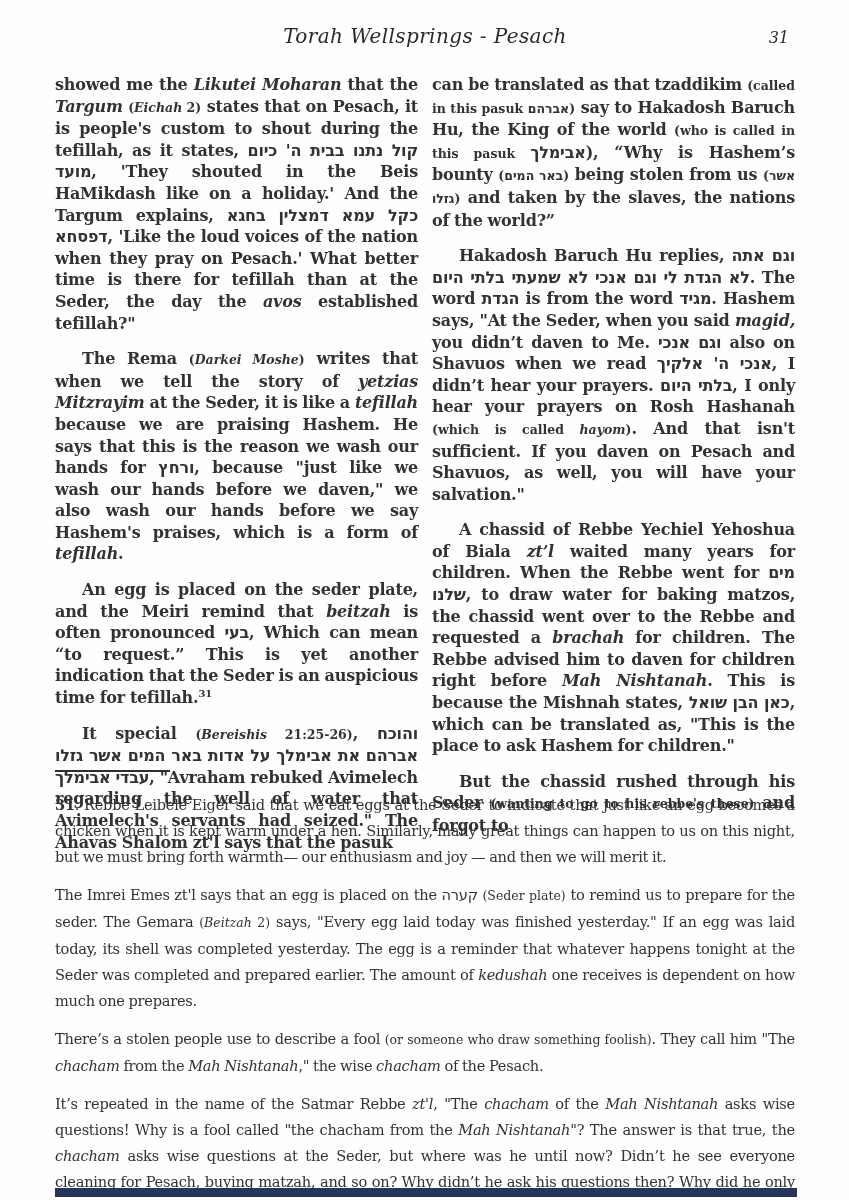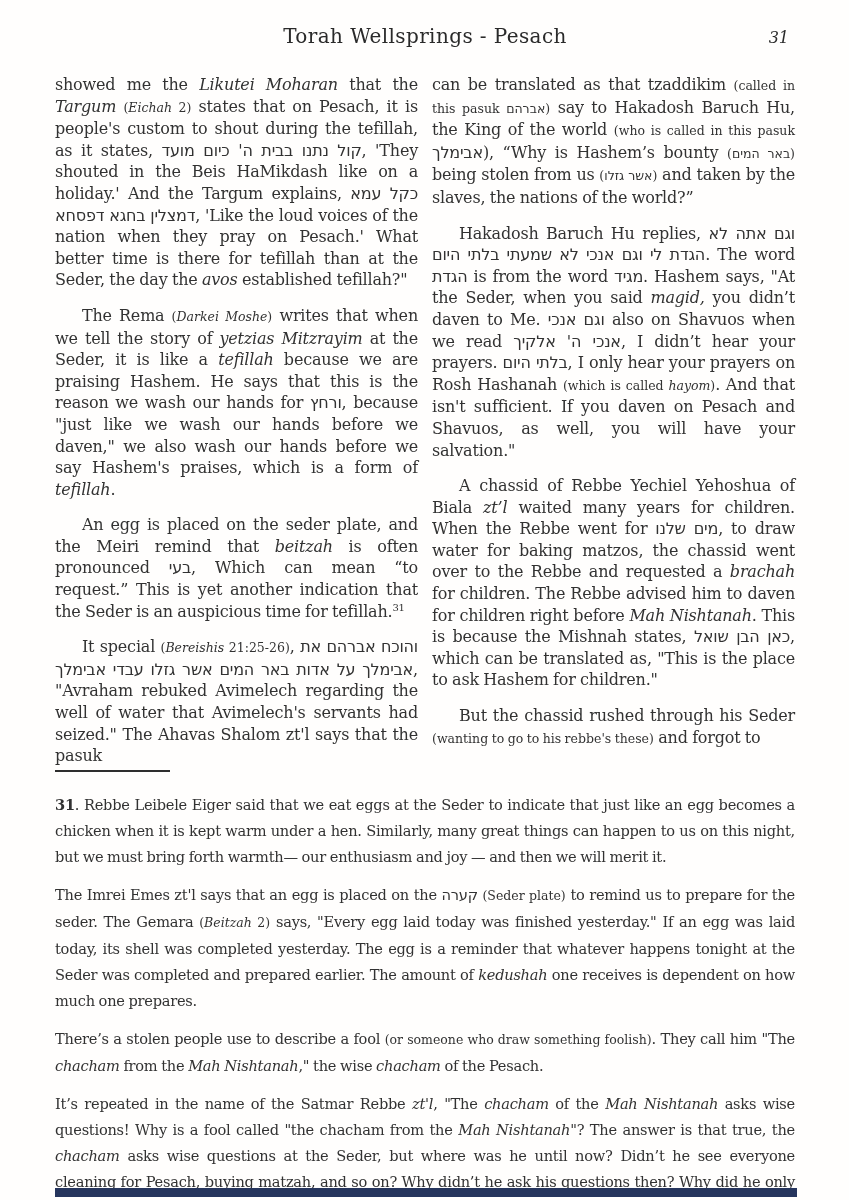--- a/index.html
+++ b/index.html
@@ -3,25 +3,25 @@
 <meta charset="utf-8">
 <style>
   html,body { margin:0; padding:0; background:#ffffff; }
   .page {
     position:relative; width:849px; height:1200px; margin:0 auto;
     background:#fffefd; overflow:hidden;
     font-family:"DejaVu Serif","Liberation Serif",serif;
     color:#323232;
   }
   .header { position:absolute; top:24px; left:55px; right:54px; height:30px; text-align:center; }
-  .title  { font-size:20px; color:#2a2a2a; letter-spacing:0.4px; }
+  .title  { font-style:italic; font-size:20px; color:#2a2a2a; letter-spacing:0.4px; }
   .pagenum{ position:absolute; right:6px; top:4px; font-style:italic; font-size:16px; color:#2a2a2a; }
 
   .columns { position:absolute; top:74px; left:55px; right:54px; display:flex; gap:14px; }
-  .col { width:363px; }
+  .col { width:363px;font-weight:bold; }
 
   .para {
     margin:0 0 14px 0; font-size:16px; line-height:21.6px;
     text-align:justify; letter-spacing:-0.2px; word-spacing:-0.5px;
   }
   .ind { text-indent:27px; }
 
   .it  { font-style:italic; }
   .bd  { font-weight:bold; }
   .sm  { font-size:12.5px; letter-spacing:0; }

